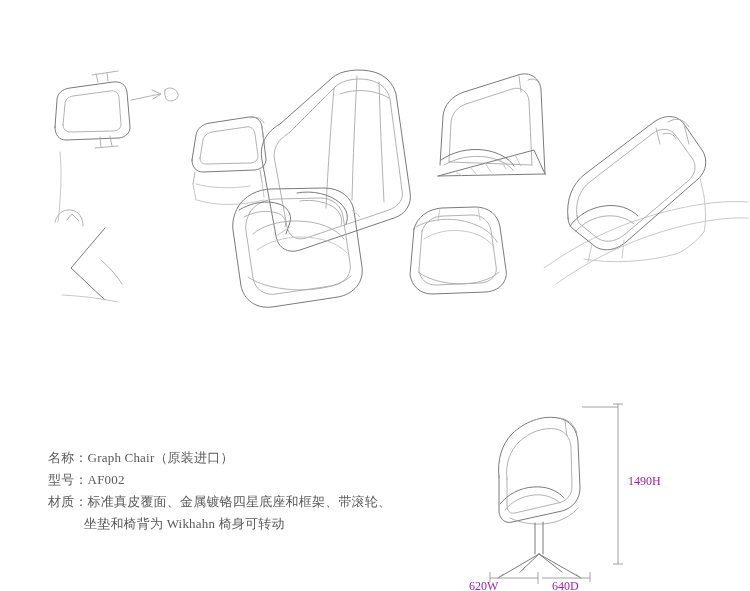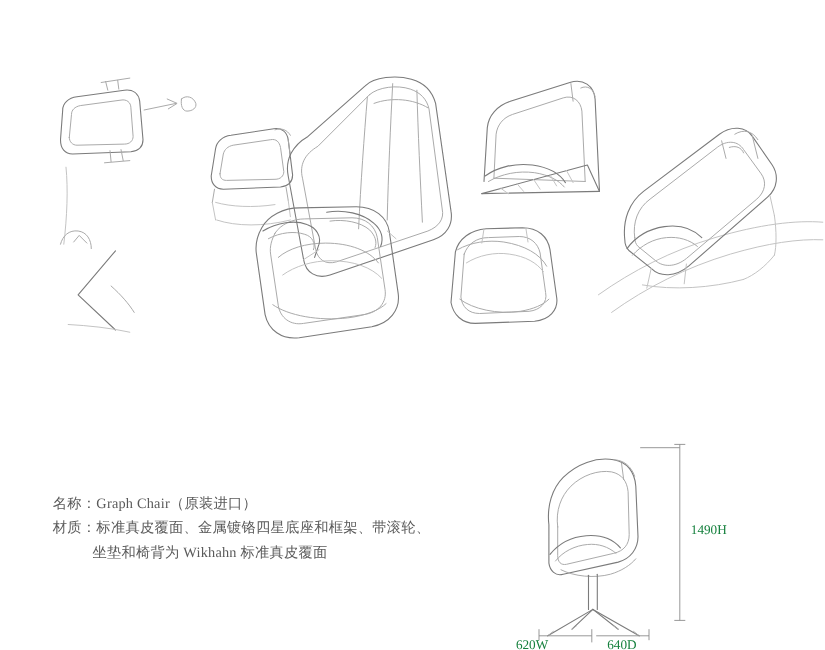--- a/index.html
+++ b/index.html
@@ -50,21 +50,21 @@
     position: absolute;
     left: 450px;
     top: 350px;
     width: 250px;
     height: 220px;
   }
   .dim-label {
     position: absolute;
     font-family: "Liberation Serif", serif;
     font-size: 12px;
-    color: #15803d;
+    color: #a21caf;
   }
   .dim-h {
     left: 178px;
     top: 92px;
   }
   .dim-w {
     left: 19px;
     top: 197px;
   }
   .dim-d {
@@ -215,22 +215,23 @@
         <path class="ln-faint" d="M584 227 C612 232 646 230 676 222"></path>
         <path class="ln-faint" d="M676 222 C686 218 696 210 704 200"></path>
         <path class="ln-faint" d="M704 164 C706 178 706 192 704 200"></path>
       </g>
 
     </svg>
   </div>
 
   <div class="spec-block">
     <div class="spec-line">名称：Graph Chair（原装进口）</div>
+    <div class="spec-line">型号：AF002</div>
     <div class="spec-line">材质：标准真皮覆面、金属镀铬四星底座和框架、带滚轮、</div>
-    <div class="spec-line indent">坐垫和椅背为 Wikhahn 标准真皮覆面</div>
+    <div class="spec-line indent">坐垫和椅背为 Wikhahn 椅身可转动</div>
   </div>
 
   <div class="dim-area">
     <svg width="250" height="220" viewBox="0 0 250 220" xmlns="http://www.w3.org/2000/svg">
 
       <g>
         <path class="ln" d="M49 95 C47 78 52 62 62 52 C74 40 92 33 108 36 C120 38 127 47 128 60 L130 106 C130 117 123 126 112 129 L62 140 C55 142 50 137 49 130 L49 95 Z"></path>
         <path class="ln-light" d="M57 97 C55 82 60 69 69 60 C79 50 94 45 106 47 C115 49 120 55 121 65 L122 104 C122 113 117 119 108 121 L65 131 C60 132 57 129 57 123 L57 97 Z"></path>
         <path class="ln-light" d="M108 36 C117 36 124 42 127 51"></path>
         <path class="ln-light" d="M115 39 L117 54"></path>

